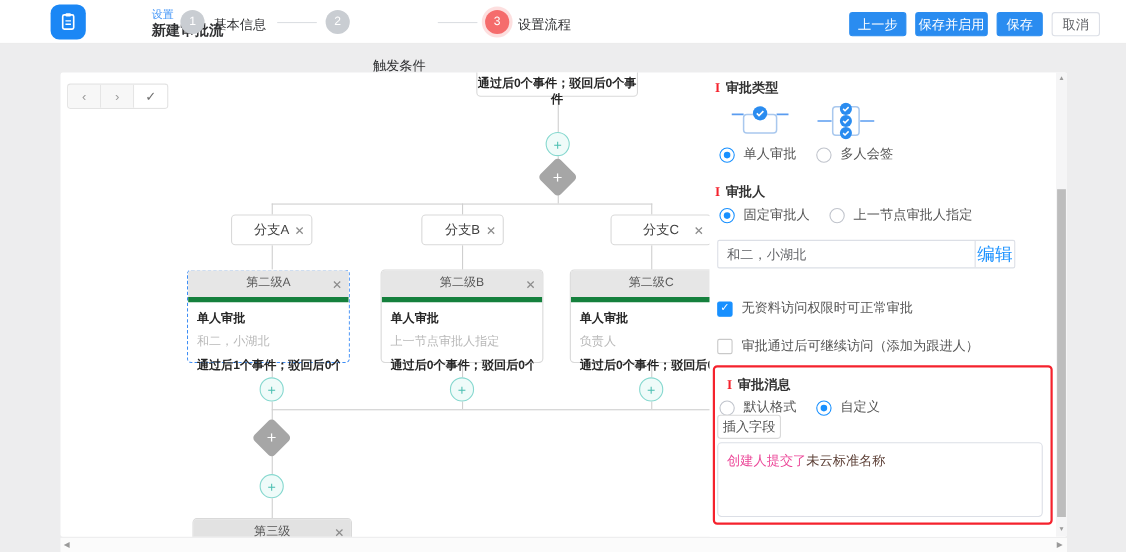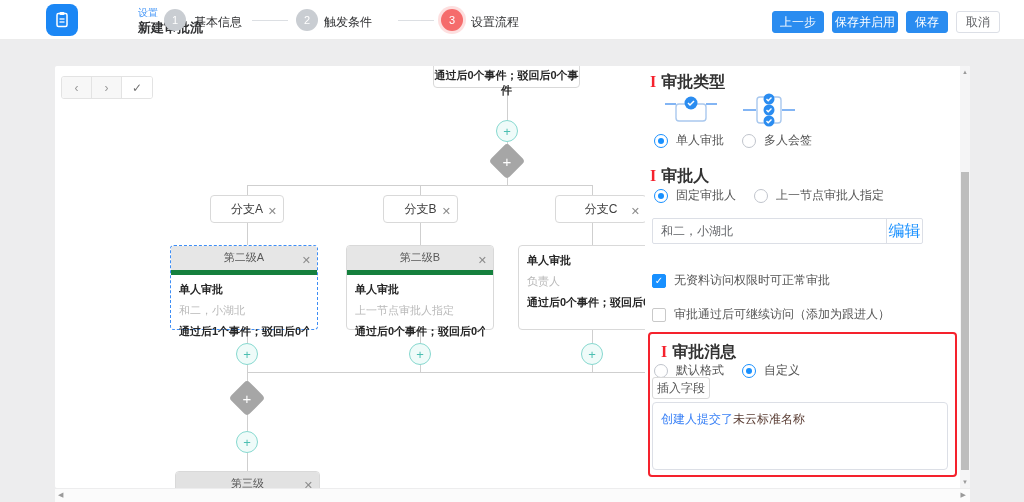--- a/index.html
+++ b/index.html
@@ -61,21 +61,21 @@
             border:1px solid #86d8cf; color:#4cbfb2; font-size:13px; display:flex;
             align-items:center; justify-content:center; }
   .diamond { position:absolute; width:26px; height:26px; }
   .diamond .dm { position:absolute; left:0; top:0; width:26px; height:26px; background:#a6a6a6;
                  border-radius:4px; transform:rotate(45deg); }
   .diamond .dp { position:absolute; left:0; top:0; width:26px; height:26px; color:#fff; font-size:15px;
                  display:flex; align-items:center; justify-content:center; }
 
   
   .panel { position:absolute; left:590px; top:0; width:315px; height:422px; background:#fff; }
-  .sec-label { position:absolute; font-size:16px; color:#333; font-weight:bold; }
+  .sec-label { position:absolute; font-size:12px; color:#333; font-weight:bold; }
   .req { color:#f5222d; font-family:"Liberation Serif",serif; font-weight:bold; margin-right:5px; }
 
   .type-icons { position:absolute; left:20px; top:27px; display:flex; gap:26px; }
 
   .radio { width:14px; height:14px; border-radius:50%; border:1px solid #c0c4cc; background:#fff;
            position:relative; flex:none; }
   .radio.on { border-color:#1890ff; }
   .radio.on::after { content:""; position:absolute; left:3px; top:3px; width:6px; height:6px;
                      border-radius:50%; background:#1890ff; }
   .radio-row { position:absolute; display:flex; align-items:center; font-size:12px; color:#555; }
@@ -92,21 +92,21 @@
   .inp-edit { width:36px; border-left:1px solid #dcdfe6; color:#1890ff; font-size:16px;
               display:flex; align-items:center; justify-content:center; cursor:pointer; }
 
   .redbox { position:absolute; left:3px; top:266px; width:309px; height:145px;
             border:2px solid #f5222d; border-radius:4px; }
   .insert-btn { position:absolute; left:7px; top:311px; width:58px; height:22px; border:1px solid #d9d9d9;
                 border-radius:3px; background:#fff; font-size:12px; color:#555; display:flex;
                 align-items:center; justify-content:center; cursor:pointer; }
   .msg-area { position:absolute; left:7px; top:336px; width:296px; height:68px; border:1px solid #dcdfe6;
               border-radius:4px; background:#fff; padding:8px; font-size:12px; }
-  .msg-p1 { color:#3b82f6; } .msg-p2 { color:#5d4037; }
+  .msg-p1 { color:#ec4899; } .msg-p2 { color:#5d4037; }
 
   .vscroll { position:absolute; left:905px; top:0; width:10px; height:422px; background:#f5f5f6; }
   .vthumb { position:absolute; left:1px; top:106px; width:8px; height:298px; background:#bdbdbd; }
   .sc-arrow { position:absolute; width:10px; text-align:center; font-size:6px; color:#9a9a9a; }
 
   .hscroll { position:absolute; left:55px; top:489px; width:915px; height:13px; background:#fbfbfb; }
   .hs-arrow { position:absolute; top:2px; font-size:7px; color:#9a9a9a; }
 </style>
 </head>
 <body>
@@ -120,21 +120,21 @@
       <line x1="6.5" y1="11" x2="11.5" y2="11" stroke="#fff" stroke-width="1.3"></line>
     </svg>
   </div>
   <div class="hdr-app">设置</div>
   <div class="hdr-title">新建审批流</div>
 
   <div class="step-circle" style="left:164px;">1</div>
   <div class="step-label" style="left:194px;">基本信息</div>
   <div class="step-line" style="left:252px;"></div>
   <div class="step-circle" style="left:296px;">2</div>
-  <div class="step-label" style="left:324px;">触发条件</div>
+  <div class="step-label" style="left:339px;margin-top:38px;">触发条件</div>
   <div class="step-line" style="left:398px;"></div>
   <div class="step-circle active" style="left:441px;">3</div>
   <div class="step-label" style="left:471px;">设置流程</div>
 
   <div class="btn btn-blue" style="left:772px; width:52px;">上一步</div>
   <div class="btn btn-blue" style="left:832px; width:66px;">保存并启用</div>
   <div class="btn btn-blue" style="left:906px; width:42px;">保存</div>
   <div class="btn btn-plain" style="left:956px; width:44px;">取消</div>
 </div>
 
@@ -200,20 +200,22 @@
   <div class="flow-box lvl2" style="left:291px;">
     <div class="lvl2-hd"><span>第二级B</span>
       <span class="node-close">✕</span></div>
     <div class="lvl2-bd">
       <div class="l-bold">单人审批</div>
       <div class="l-gray">上一节点审批人指定</div>
       <div class="l-bold l-ev">通过后0个事件；驳回后0个事件</div>
     </div>
   </div>
   <div class="flow-box lvl2" style="left:463px;">
+    <div class="lvl2-hd"><span>第二级C</span>
+      <span class="node-close">✕</span></div>
     <div class="lvl2-bd">
       <div class="l-bold">单人审批</div>
       <div class="l-gray">负责人</div>
       <div class="l-bold l-ev">通过后0个事件；驳回后0个事件</div>
     </div>
   </div>
 
   <div class="plus-c" style="left:181px; top:277px;">+</div>
   <div class="plus-c" style="left:354px; top:277px;">+</div>
   <div class="plus-c" style="left:526px; top:277px;">+</div>

